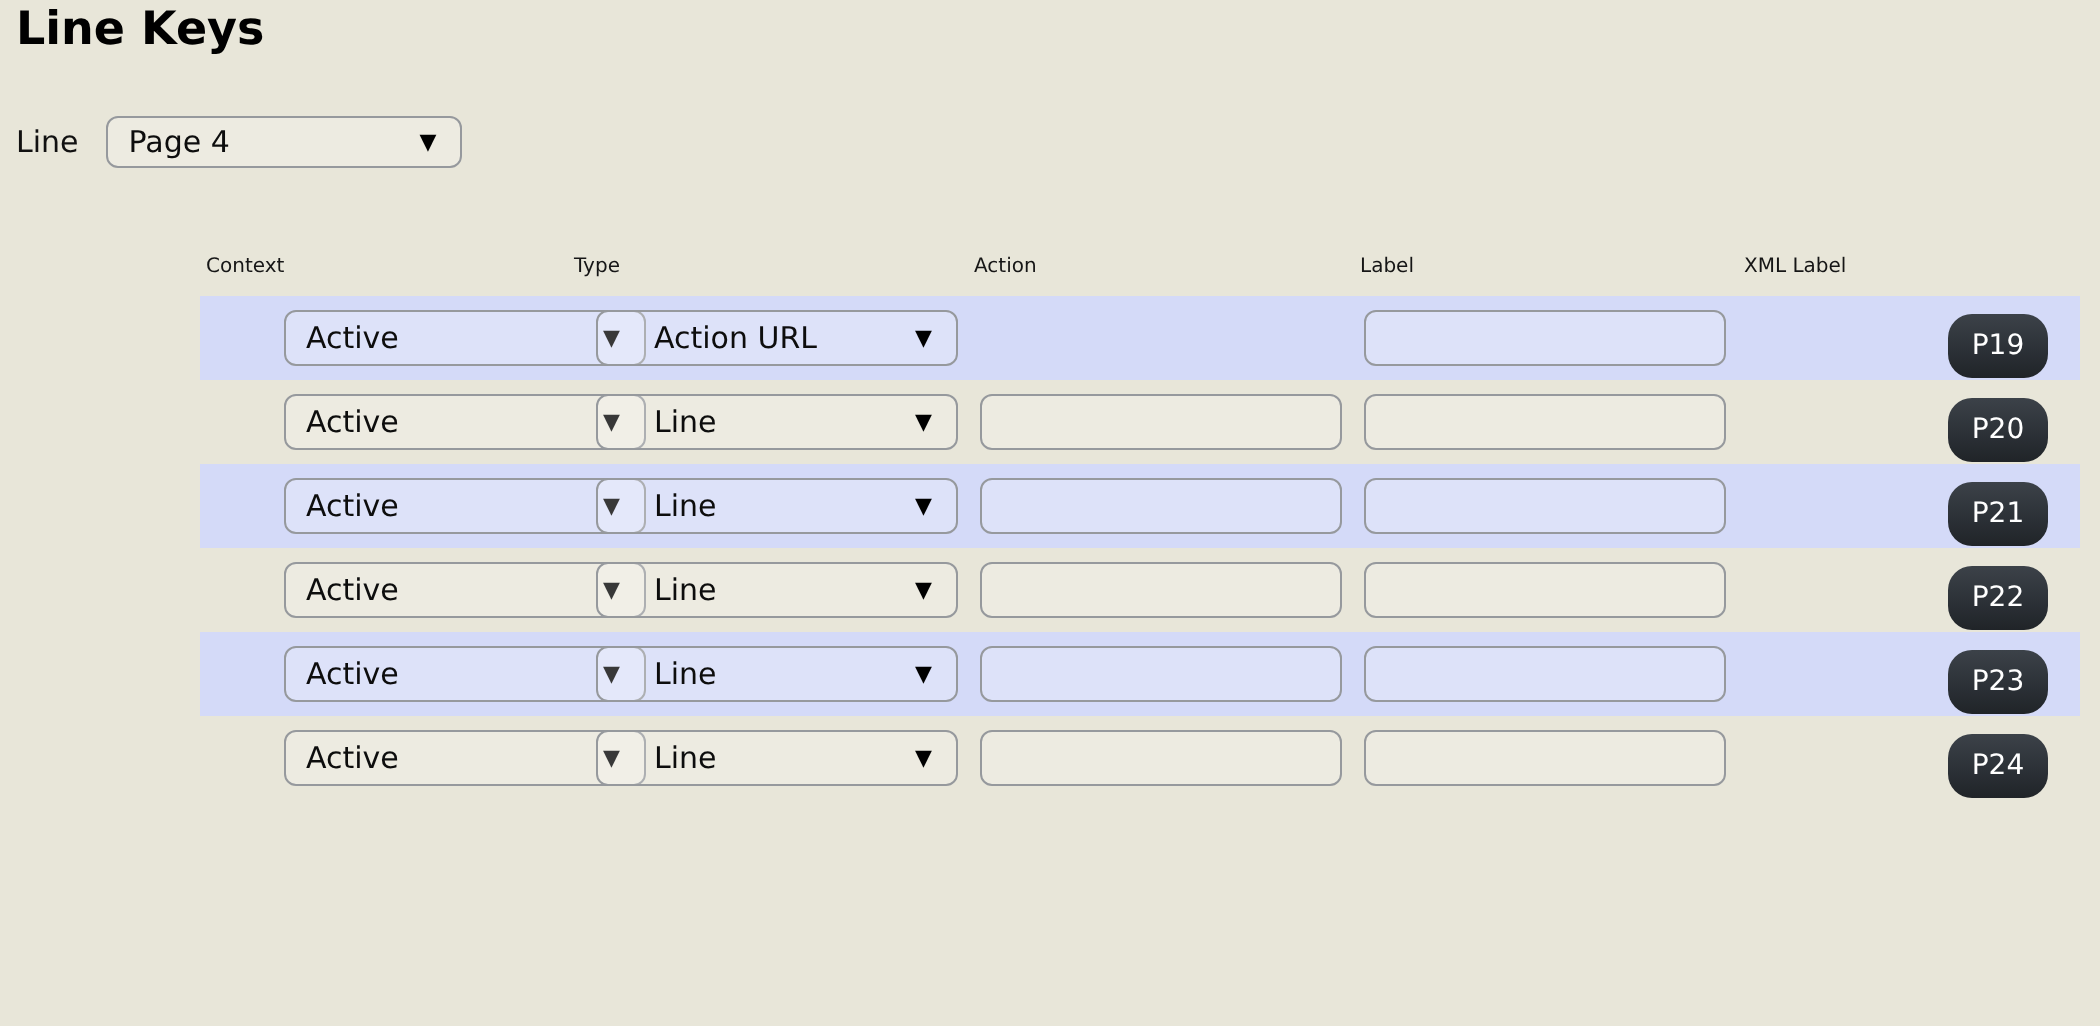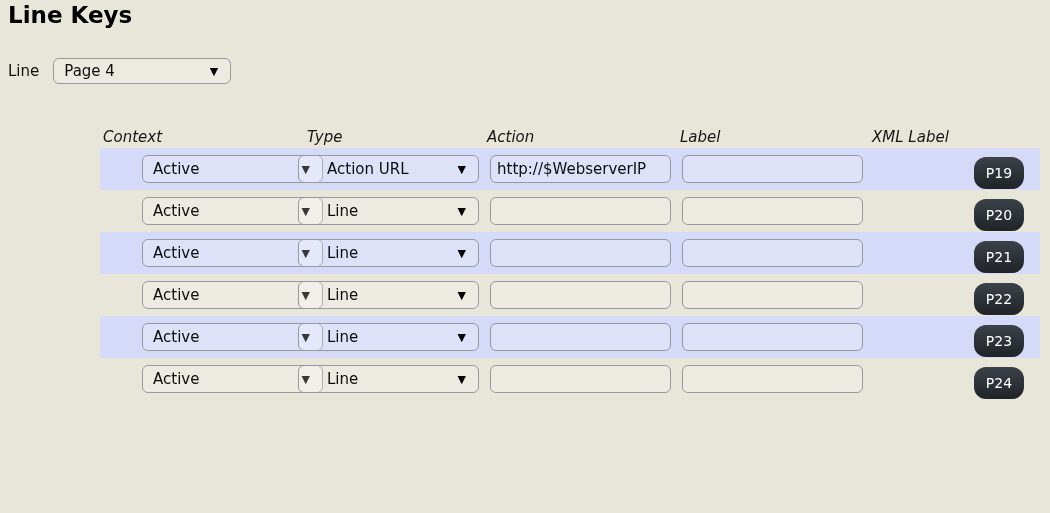--- a/index.html
+++ b/index.html
@@ -59,27 +59,26 @@
     top: 50%;
     transform: translateY(-50%);
     font-size: 11px;
     line-height: 1;
     color: #000;
   }
   .page-select { width: 178px; height: 26px; }
   .col-header {
     position: absolute;
     top: 128px;
-    font-size: 15px;
+    font-size: 10px;
     color: #161616;
     white-space: nowrap;
-    font-style: italic;
   }
   .col-context  { left: 103px; }
-  .col-type     { left: 307px; }
+  .col-type     { left: 287px; }
   .col-number   { left: 487px; }
   .col-label    { left: 680px; }
   .col-xmllabel { left: 872px; }
   .rows {
     position: absolute;
     left: 100px;
     top: 148px;
     width: 940px;
   }
   .row {
@@ -164,21 +163,20 @@
     <div class="rows" id="rows">
   <div class="row alt">
     <div class="select ctx">
       <span class="select-text">Active</span>
       <span class="arrow">▼</span>
     </div>
     <div class="select typ">
       <span class="select-text">Action URL</span>
       <span class="arrow">▼</span>
     </div>
-    <input class="field num" type="text" value="http://$WebserverIP" style="">
     <input class="field lbl" type="text" value="" style="">
     <span class="badge">P19</span>
   </div>
 
   <div class="row">
     <div class="select ctx">
       <span class="select-text">Active</span>
       <span class="arrow">▼</span>
     </div>
     <div class="select typ">

